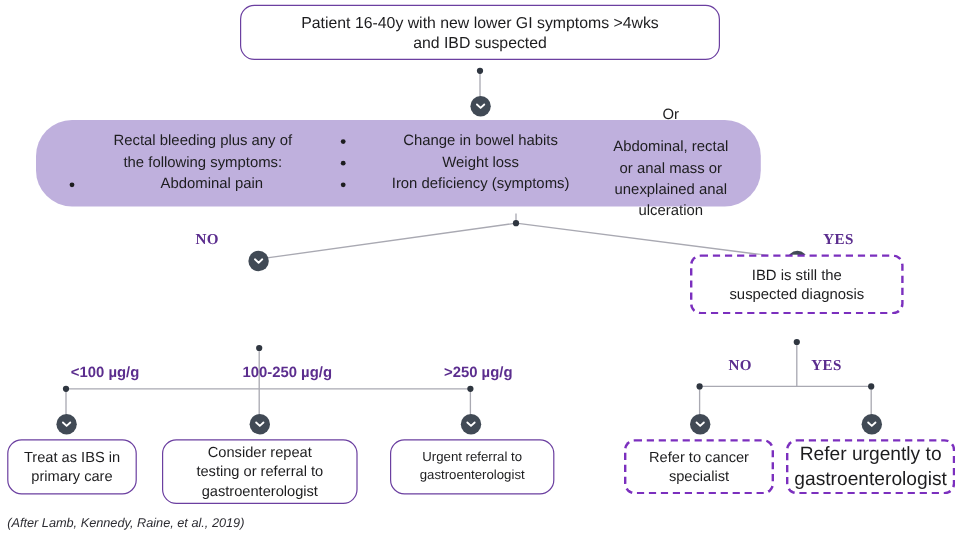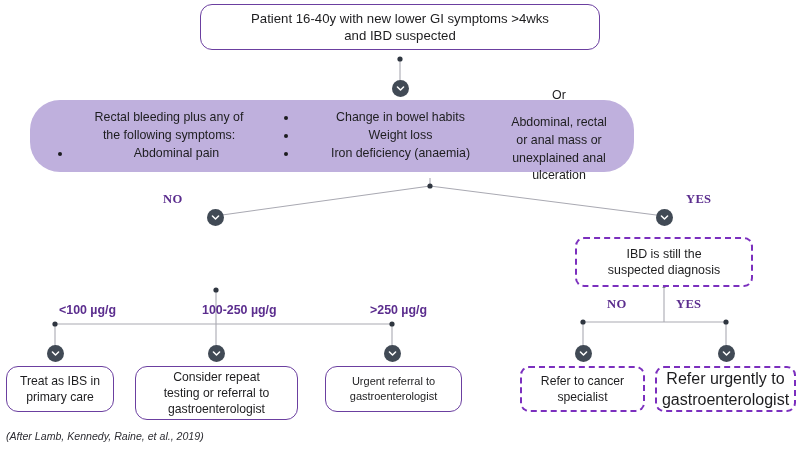--- a/index.html
+++ b/index.html
@@ -151,21 +151,21 @@
   }
   #out-3 {
     left: 325px; top: 366px;
     width: 137px; height: 46px;
     font-size: 11px;
     padding: 0 5px;
   }
 
   
   #ibd-box {
-    left: 575px; top: 237px;
+    left: 575px; top: 212px;
     width: 178px; height: 50px;
     font-size: 12.4px;
     padding: 0 6px;
   }
   #ref-cancer {
     left: 520px; top: 366px;
     width: 125px; height: 46px;
     font-size: 12.2px;
     padding: 0 4px;
   }
@@ -252,21 +252,21 @@
         <div>Rectal bleeding plus any of</div>
         <div>the following symptoms:</div>
         <ul class="blist">
           <li>Abdominal pain</li>
         </ul>
       </div>
       <div class="bcol-2">
         <ul class="blist">
           <li>Change in bowel habits</li>
           <li>Weight loss</li>
-          <li>Iron deficiency (anaemia)</li>
+          <li>Iron deficiency (symptoms)</li>
         </ul>
       </div>
       <div class="bcol-3">
         <div class="or-line">Or</div>
         <div>Abdominal, rectal or anal mass or</div>
         <div>unexplained anal ulceration</div>
       </div>
     </div>
   </div>
 

